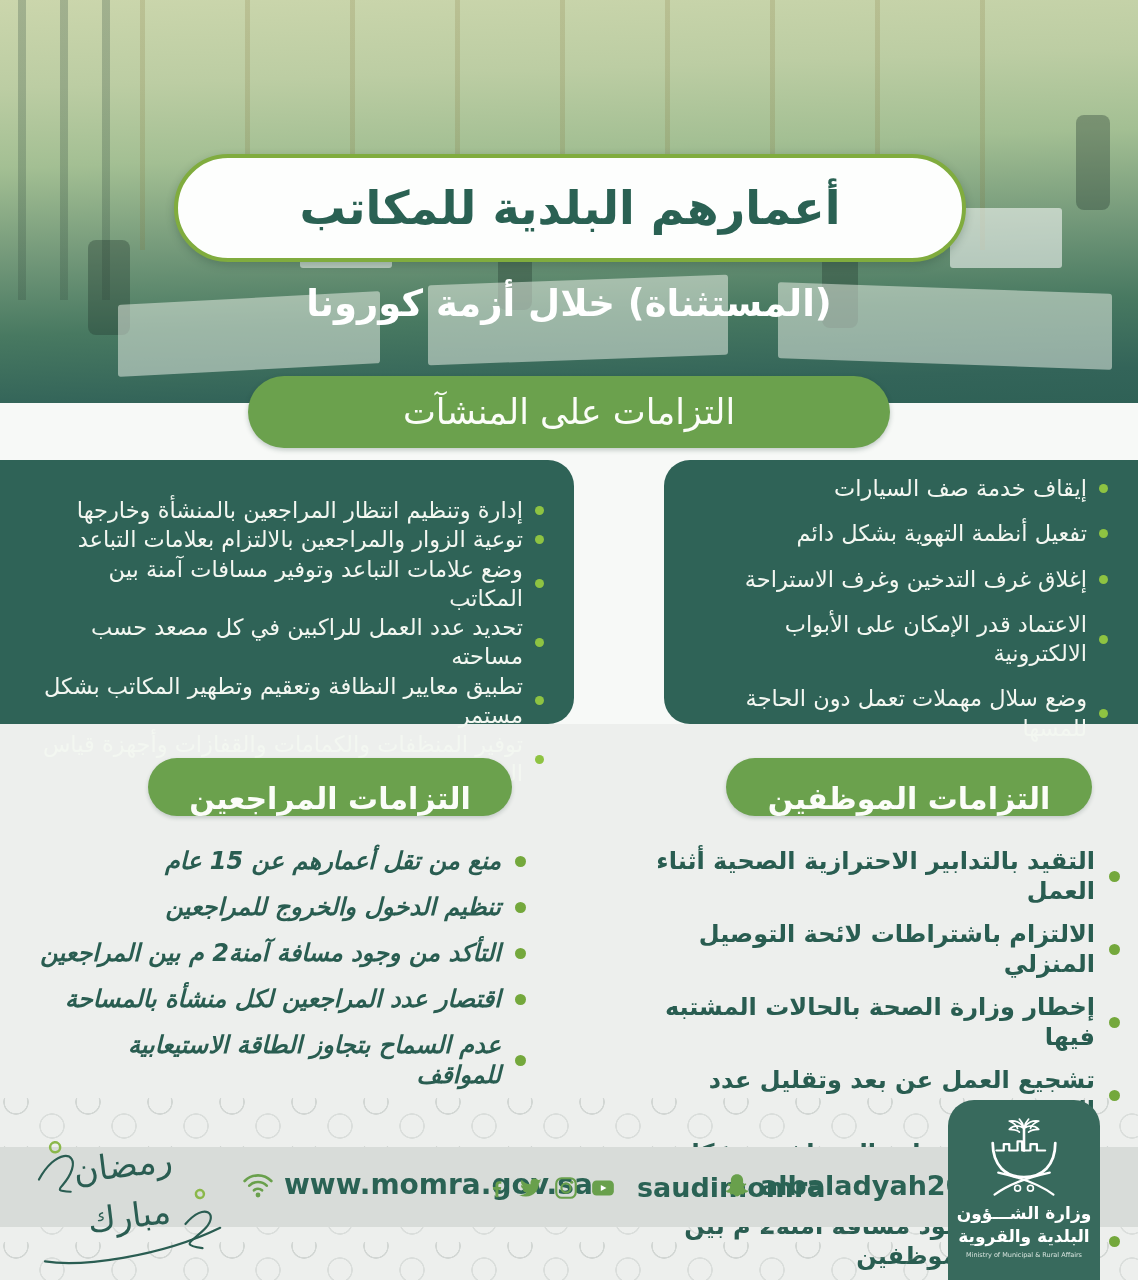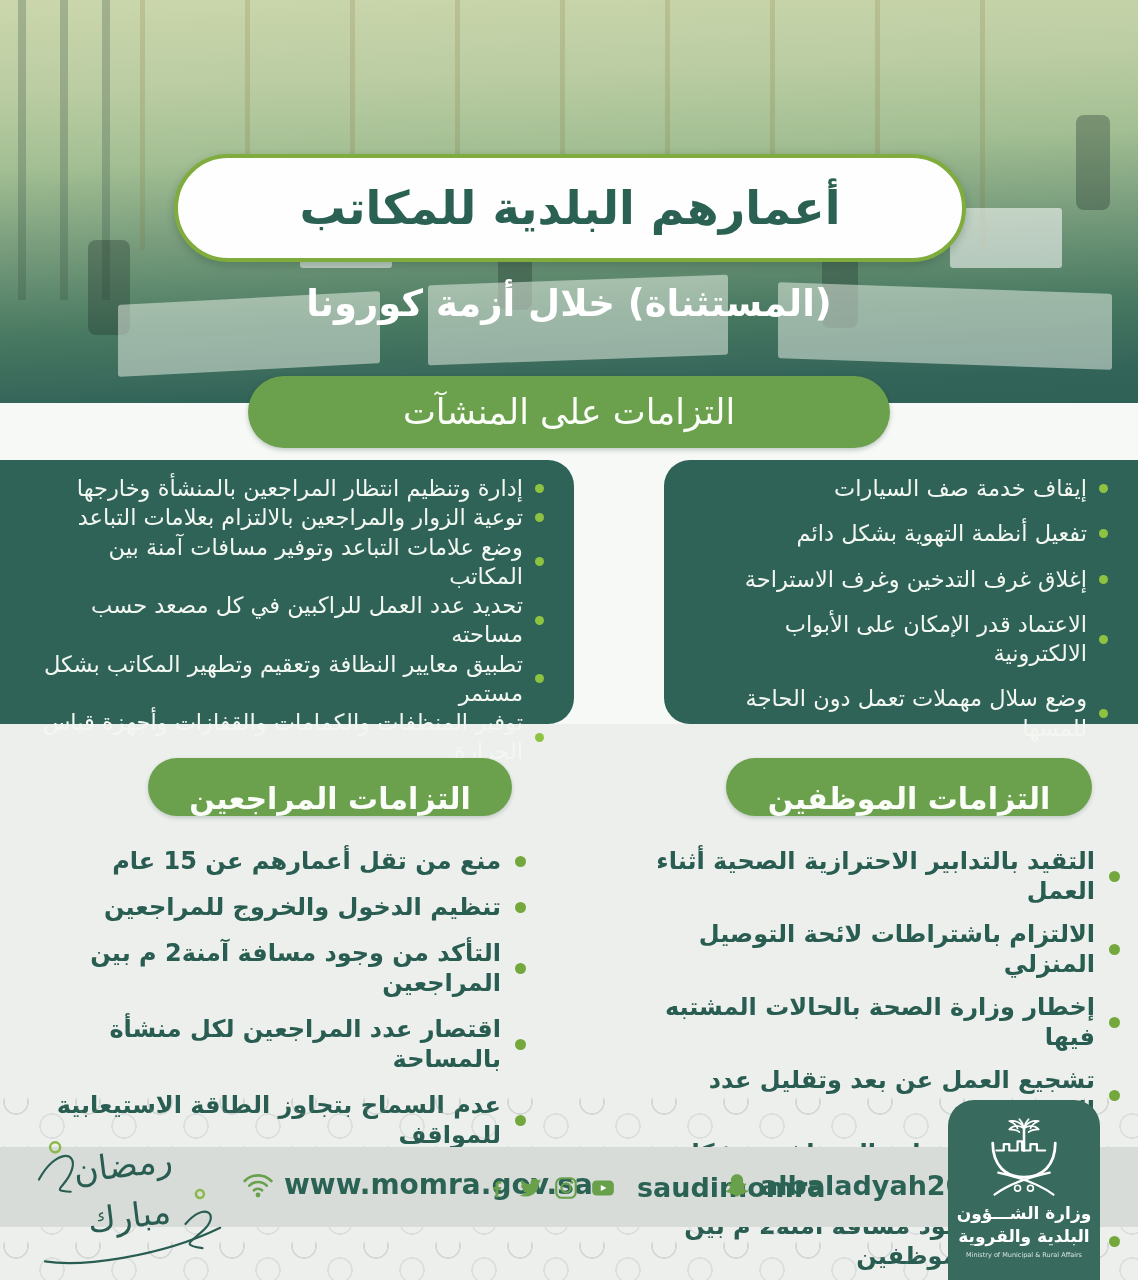--- a/index.html
+++ b/index.html
@@ -30,37 +30,37 @@
     border-radius:36px;display:flex;align-items:center;justify-content:center;
     box-shadow:0 2px 5px rgba(20,50,40,.25);}
   .banner span{font-size:35px;font-weight:400;color:#fbfdf8;}
   .white-strip{position:absolute;left:0;top:403px;width:1138px;height:321px;background:#f7f9f7;}
 
   
   .box{position:absolute;top:460px;height:264px;background:#2f6357;color:#f3f7f1;}
   .box-left{left:0;width:574px;border-radius:0 26px 26px 0;}
   .box-right{left:664px;width:474px;border-radius:26px 0 0 26px;}
   .box ul{margin:0;padding:14px 30px;list-style:none;height:100%;display:flex;flex-direction:column;}
-  .box-left ul{justify-content:space-evenly;}
+  .box-left ul{justify-content:space-evenly;margin-top:22px;}
   .box-right ul{justify-content:flex-start;gap:16px;}
   .box li{display:flex;align-items:center;gap:12px;font-size:22.5px;font-weight:500;line-height:1.3;}
   .box .dot{flex:0 0 auto;width:9px;height:9px;border-radius:50%;background:#8ec342;}
 
   
   .hdr-pill{position:absolute;top:758px;height:58px;background:#6ba14d;border-radius:29px;
     display:flex;align-items:flex-end;justify-content:center;box-shadow:0 2px 4px rgba(20,50,40,.2);}
   .hdr-visitors{left:148px;width:364px;}
   .hdr-employees{left:726px;width:366px;}
   .hdr-pill span{font-size:30px;font-weight:700;color:#fbfdf8;}
 
   
   .plain-list{position:absolute;margin:0;padding:0;list-style:none;display:flex;flex-direction:column;}
   .plain-list li{display:flex;align-items:center;gap:14px;font-size:24px;font-weight:600;color:#295d51;line-height:1.25;}
   .plain-list .dot{flex:0 0 auto;width:11px;height:11px;border-radius:50%;background:#74a83c;}
-  .list-visitors{left:40px;top:846px;width:486px;gap:16px;}
+  .list-visitors{left:40px;top:846px;width:486px;gap:16px;font-style:italic;}
   .list-employees{left:608px;top:846px;width:512px;gap:13px;}
 
   
   .footer-pattern{position:absolute;left:0;top:1098px;width:1138px;height:182px;
     background-image:
       radial-gradient(circle at 16px 4px,transparent 11px,rgba(140,152,146,.28) 11.5px,rgba(140,152,146,.28) 12.5px,transparent 13px),
       radial-gradient(circle at 52px 28px,transparent 11px,rgba(140,152,146,.20) 11.5px,rgba(140,152,146,.20) 12.5px,transparent 13px);
     background-size:72px 48px;}
   .footer-band{position:absolute;left:0;top:1147px;width:1138px;height:80px;background:#d8dcd9;}
 

